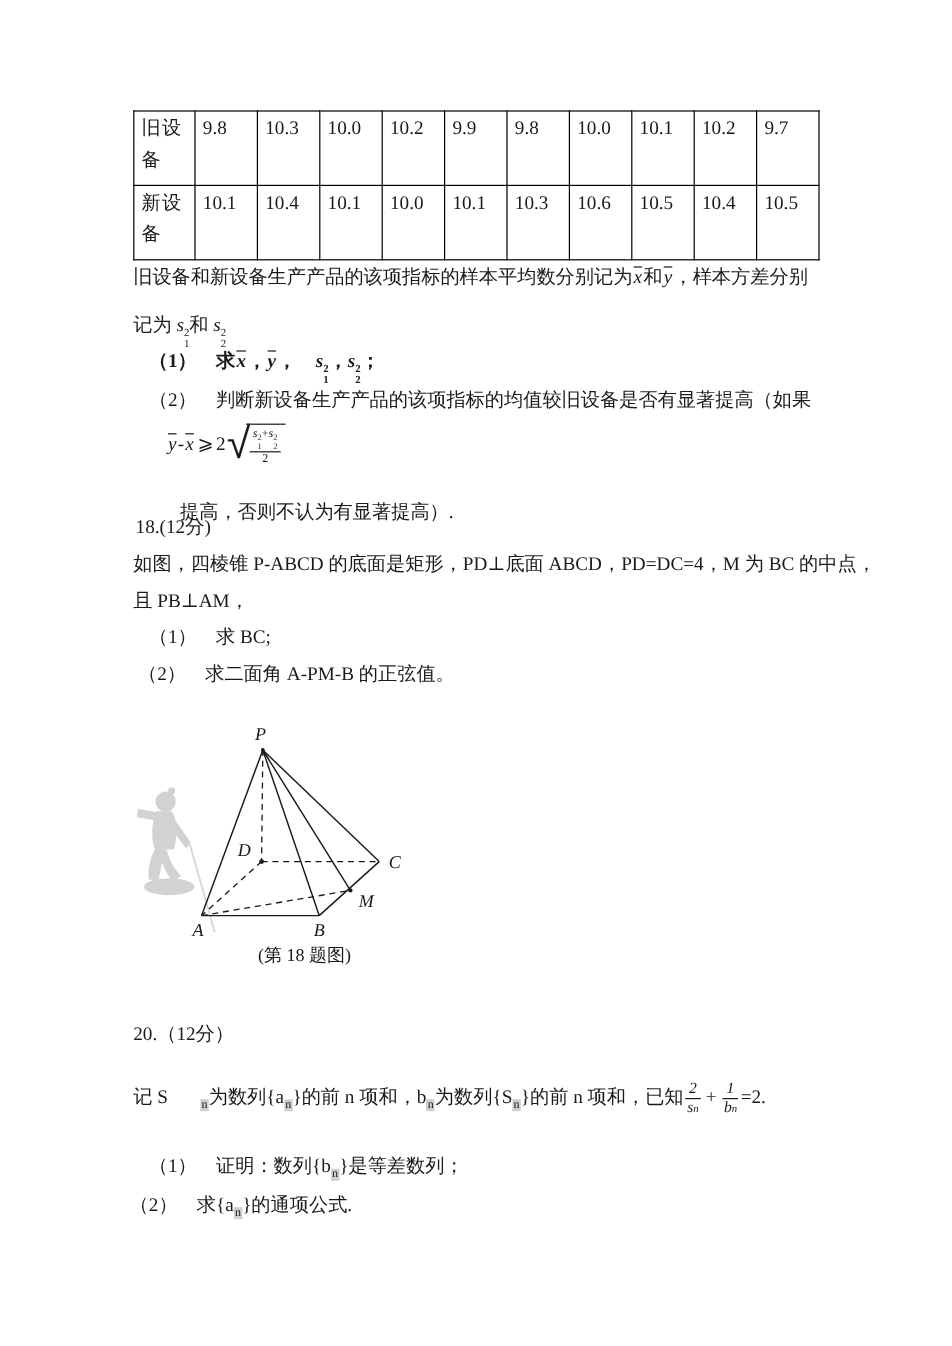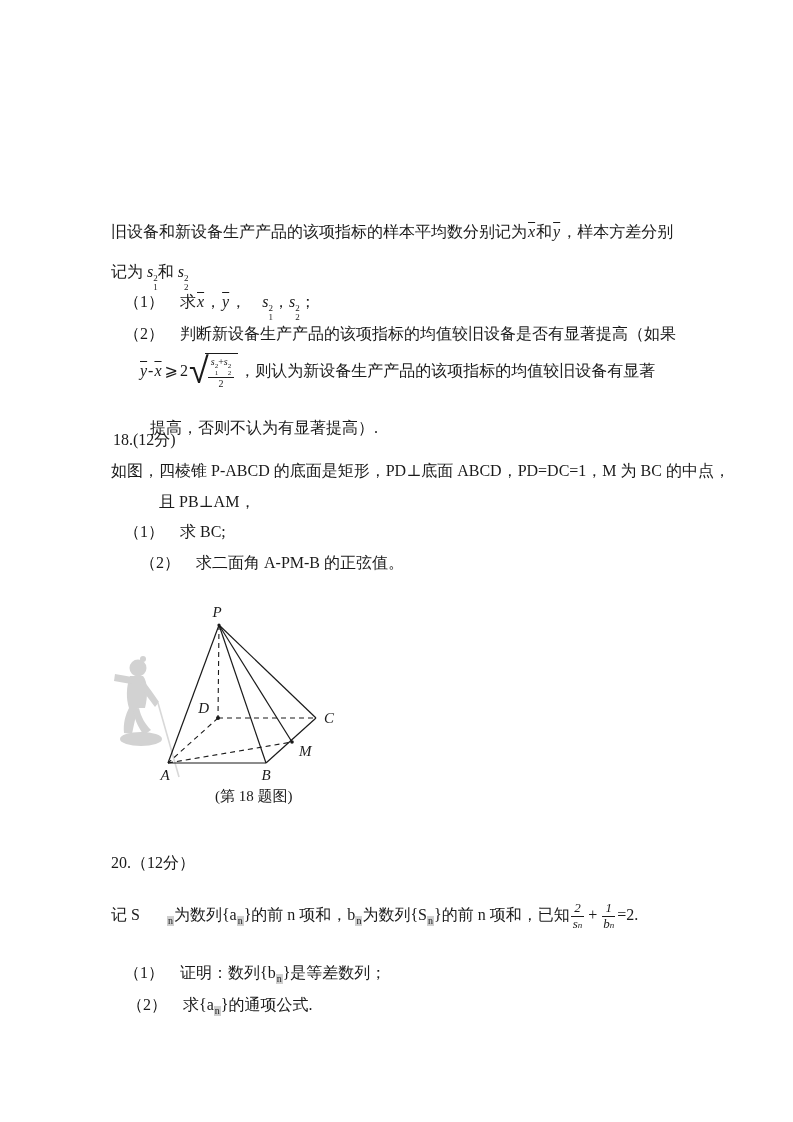--- a/index.html
+++ b/index.html
@@ -50,34 +50,60 @@
       <col class="c-data">
       <col class="c-data">
       <col class="c-data">
     <col class="c-data">
       <col class="c-data">
       <col class="c-data">
       <col class="c-data">
       <col class="c-data">
   </colgroup>
   <tbody>
+      <tr>
+    <td class="hdr">旧设备</td>
+    <td>9.8</td>
+    <td>10.3</td>
+    <td>10.0</td>
+    <td>10.2</td>
+    <td>9.9</td>
+    <td>9.8</td>
+    <td>10.0</td>
+    <td>10.1</td>
+    <td>10.2</td>
+    <td>9.7</td>
+  </tr>
+  <tr>
+    <td class="hdr">新设备</td>
+    <td>10.1</td>
+    <td>10.4</td>
+    <td>10.1</td>
+    <td>10.0</td>
+    <td>10.1</td>
+    <td>10.3</td>
+    <td>10.6</td>
+    <td>10.5</td>
+    <td>10.4</td>
+    <td>10.5</td>
+  </tr>
 </tbody>
   </table>
 
 <div class="line" style="left:111px;top:221px;"><span>旧设备和新设备生产产品的该项指标的样本平均数分别记为</span><span class="olv">x</span><span>和</span><span class="olv">y</span><span>，样本方差分别</span></div>
 
 <div class="line" style="left:111px;top:261px;"><span>记为 </span><span><span class="it">s</span><span class="ss">
         <span>2</span>
         <span>1</span>
       </span></span><span>和 </span><span><span class="it">s</span><span class="ss">
         <span>2</span>
         <span>2</span>
       </span></span></div>
 
-<div class="line" style="left:124px;top:291px;"><span>（1）　求</span><span class="olv">x</span><span>，</span><span class="olv">y</span><span>，　</span><span><span class="it">s</span><span class="ss">
+<div class="line" style="left:124px;top:291px;font-weight:bold;"><span>（1）　求</span><span class="olv">x</span><span>，</span><span class="olv">y</span><span>，　</span><span><span class="it">s</span><span class="ss">
         <span>2</span>
         <span>1</span>
       </span></span><span>，</span><span><span class="it">s</span><span class="ss">
         <span>2</span>
         <span>2</span>
       </span></span><span>；</span></div>
 
 <div class="line" style="left:124px;top:323px;"><span>（2）　判断新设备生产产品的该项指标的均值较旧设备是否有显著提高（如果</span></div>
 
 <div class="line flexline" style="left:139px;top:347px;height:48px;">
@@ -94,30 +120,29 @@
               <span>2</span>
               <span>1</span>
             </span><span>+</span><span class="it">s</span><span class="ss ss-xs">
               <span>2</span>
               <span>2</span>
             </span></span>
           <span class="fden">2</span>
         </span>
       </span>
     </span>
-    <span>，则认为新设备生产产品的该项指标的均值较旧设备有显著</span>
   </div>
 
 <div class="line" style="left:150px;top:417px;"><span>提高，否则不认为有显著提高）.</span></div>
 
 <div class="line" style="left:113px;top:429px;"><span>18.(12分)</span></div>
-<div class="line" style="left:111px;top:460px;"><span>如图，四棱锥 P-ABCD 的底面是矩形，PD⊥底面 ABCD，PD=DC=1，M 为 BC 的中点，</span></div>
-<div class="line" style="left:111px;top:491px;margin-left:48px;"><span>且 PB⊥AM，</span></div>
+<div class="line" style="left:111px;top:460px;"><span>如图，四棱锥 P-ABCD 的底面是矩形，PD⊥底面 ABCD，PD=DC=4，M 为 BC 的中点，</span></div>
+<div class="line" style="left:111px;top:491px;"><span>且 PB⊥AM，</span></div>
 <div class="line" style="left:124px;top:521px;"><span>（1）　求 BC;</span></div>
-<div class="line" style="left:140px;top:552px;"><span>（2）　求二面角 A-PM-B 的正弦值。</span></div>
+<div class="line" style="left:115px;top:552px;"><span>（2）　求二面角 A-PM-B 的正弦值。</span></div>
 
 <svg class="abs" style="left:112px;top:655px;" width="72" height="125" viewBox="0 0 72 125">
   <g fill="#d2d2d2" stroke="none">
     <circle cx="26" cy="13" r="8.5"></circle>
     <circle cx="31" cy="4" r="3"></circle>
     <path d="M18 21 C14 32 14 44 17 53 L33 53 C36 41 36 27 31 21 Z"></path>
     <path d="M20 22 L3 19 L2 26 L19 29 Z"></path>
     <path d="M31 25 C37 32 42 40 47 47 L43 52 C37 44 31 36 28 31 Z"></path>
     <path d="M18 51 C13 60 11 69 12 78 L20 79 C22 69 24 60 26 53 Z"></path>
     <path d="M27 53 C29 62 33 69 39 75 L32 80 C25 71 22 62 21 55 Z"></path>
@@ -161,13 +186,13 @@
 <div class="line" style="left:111px;top:895px;height:40px;line-height:40px;"><span>记 S</span><span class="gsub" style="margin-left:27px;">n</span><span>为数列{a</span><span class="gsub">n</span><span>}的前 n 项和，b</span><span class="gsub">n</span><span>为数列{S</span><span class="gsub">n</span><span>}的前 n 项和，已知</span><span class="frac frac-m">
       <span class="fnum">2</span>
       <span class="fden"><span class="it">s</span><span class="fsub">n</span></span>
     </span><span class="plus-m">+</span><span class="frac frac-m">
       <span class="fnum">1</span>
       <span class="fden"><span class="it">b</span><span class="fsub">n</span></span>
     </span><span>=2.</span></div>
 
 <div class="line" style="left:124px;top:962px;"><span>（1）　证明：数列{b</span><span class="gsub">n</span><span>}是等差数列；</span></div>
 
-<div class="line" style="left:127px;top:994px;"><span>（2）　求{a</span><span class="gsub">n</span><span>}的通项公式.</span></div>
+<div class="line" style="left:108px;top:994px;"><span>（2）　求{a</span><span class="gsub">n</span><span>}的通项公式.</span></div>
 
 </body></html>

